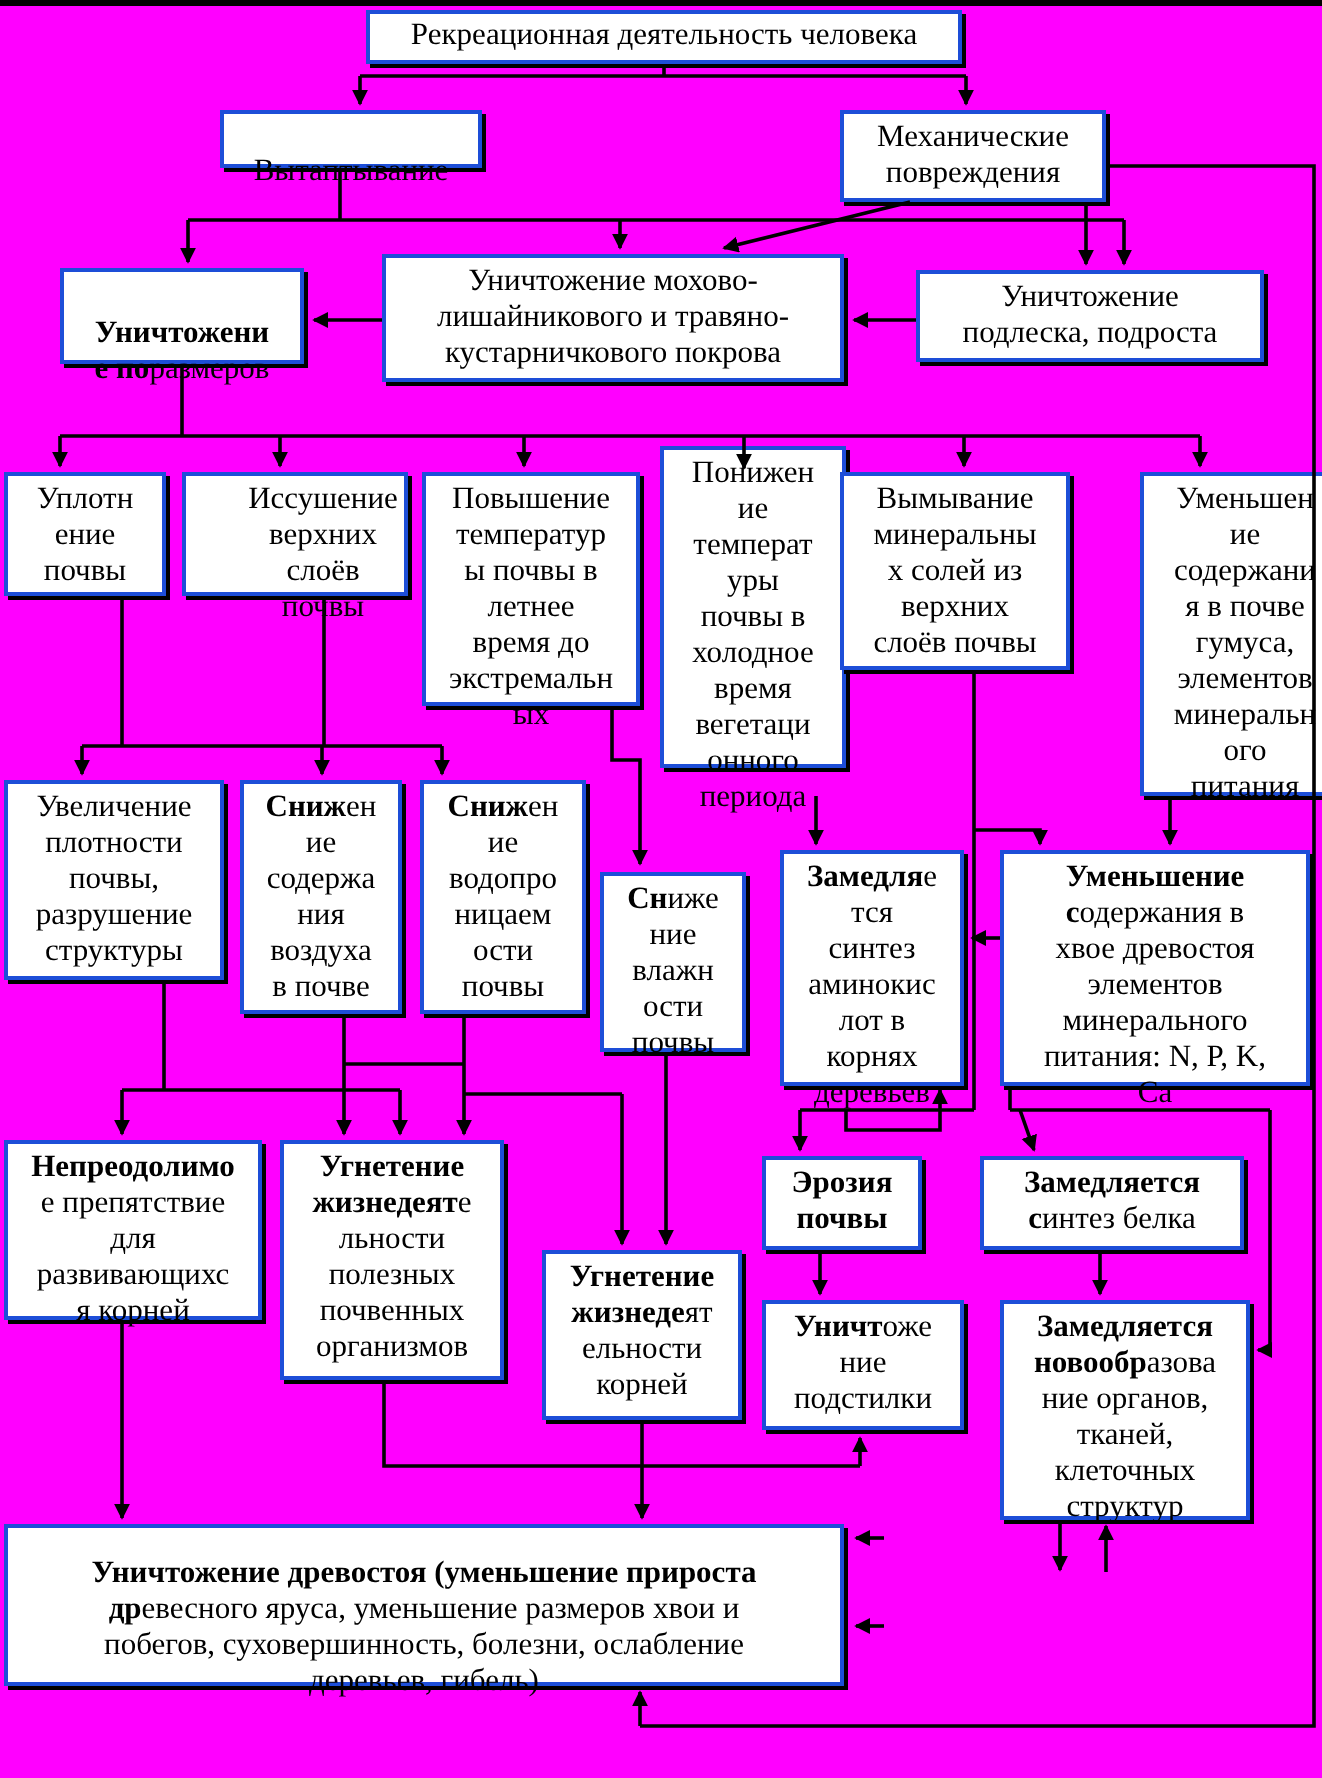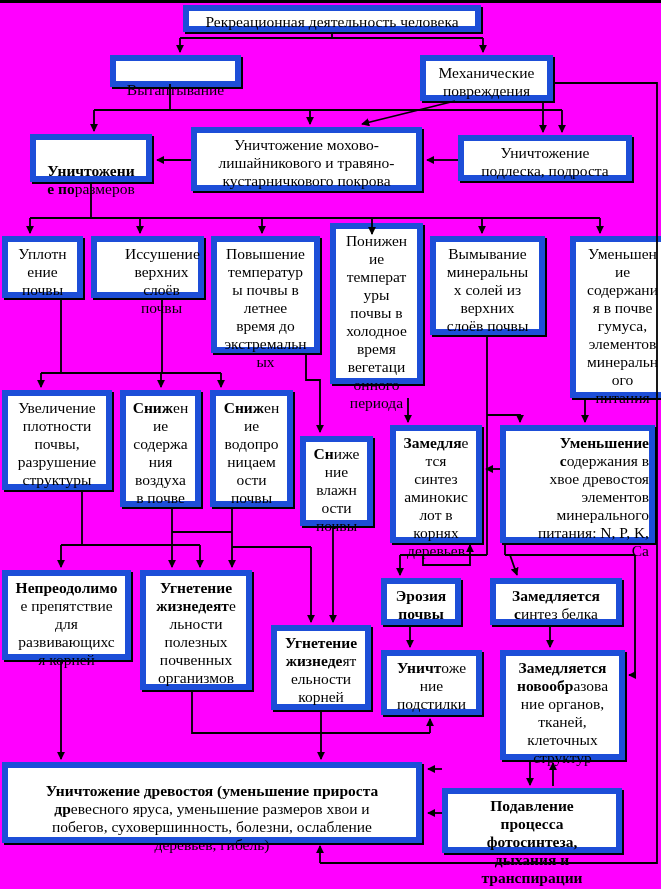--- a/index.html
+++ b/index.html
@@ -10,21 +10,21 @@
     overflow:hidden;
     font-family:"Liberation Serif","DejaVu Serif",serif;
   }
   #topbar{
     position:absolute;left:0;top:0;width:661px;height:3px;background:#000;
   }
   .bx{
     position:absolute;
     box-sizing:border-box;
     background:#fff;
-    border:6px solid #1d4ed8;
+    border:2px solid #1d4ed8;
     box-shadow:2px 2px 0 #000;
     color:#000;
     font-size:15.5px;
     line-height:18px;
     text-align:center;
     white-space:pre-line;
     padding-top:3px;
     z-index:2;
     overflow:visible;
   }
@@ -35,28 +35,28 @@
   .b-title{left:183px;top:5px;width:298px;height:27px;padding-top:2px;}
   .b-trampling{left:110px;top:55px;width:131px;height:29px;padding-top:20px;}
   .b-mechanical{left:420px;top:55px;width:133px;height:46px;}
   .b-litter{left:30px;top:134px;width:122px;height:48px;padding-top:22px;}
   .b-moss{left:191px;top:127px;width:231px;height:64px;text-align:center;}
   .b-undergrowth{left:458px;top:135px;width:174px;height:46px;}
   .b-compaction{left:2px;top:236px;width:81px;height:62px;}
   .b-drying{left:91px;top:236px;width:113px;height:62px;padding-left:28px;}
   .b-tempinc{left:211px;top:236px;width:109px;height:117px;}
   .b-tempdec{left:330px;top:223px;width:93px;height:161px;}
-  .b-washout{left:430px;top:236px;width:115px;height:99px;}
+  .b-washout{left:420px;top:236px;width:115px;height:99px;}
   .b-humus{left:550px;top:236px;width:105px;height:162px;margin-left:20px;}
   .b-density{left:2px;top:390px;width:110px;height:100px;}
   .b-air{left:120px;top:390px;width:81px;height:117px;}
   .b-perm{left:210px;top:390px;width:83px;height:117px;}
   .b-moist{left:300px;top:436px;width:73px;height:90px;}
   .b-amino{left:390px;top:425px;width:92px;height:118px;}
-  .b-needles{left:500px;top:425px;width:155px;height:118px;text-align:right;}
+  .b-needles{left:500px;top:425px;width:155px;height:118px;}
   .b-obstacle{left:2px;top:570px;width:129px;height:90px;}
   .b-organisms{left:140px;top:570px;width:112px;height:120px;}
   .b-roots{left:271px;top:625px;width:100px;height:85px;}
   .b-erosion{left:381px;top:578px;width:80px;height:47px;}
   .b-protein{left:490px;top:578px;width:132px;height:47px;}
   .b-litter2{left:381px;top:650px;width:101px;height:65px;}
   .b-tissue{left:500px;top:650px;width:125px;height:110px;}
   .b-stand{left:2px;top:762px;width:420px;height:81px;padding-top:14px;}
   .b-photo{left:442px;top:788px;width:180px;height:65px;}
 </style>
@@ -273,19 +273,14 @@
 ние органов,
 тканей,
 клеточных
 структур</span></div>
 
   <div class="bx b-stand"><b>Уничтожение древостоя (уменьшение прироста
 др</b><span>евесного яруса, уменьшение размеров хвои и
 побегов, суховершинность, болезни, ослабление
 деревьев, гибель)</span></div>
 
-  <div class="bx b-photo"><b>Подавление
-процесса
-фотосинтеза,
-дыхания и
-транспирации</b><span></span></div>
 
 </div>
 
 </body></html>

